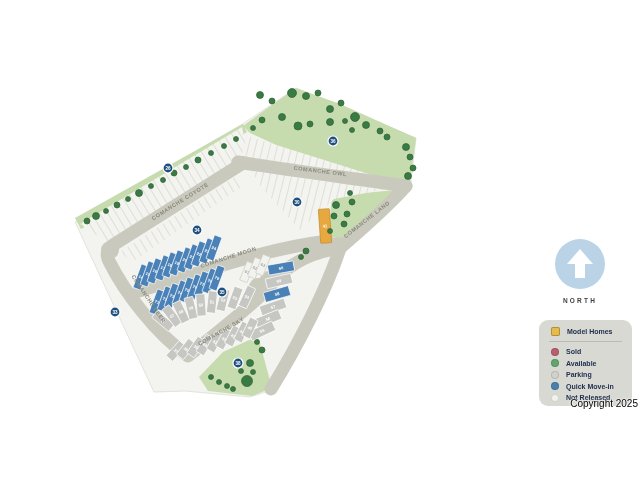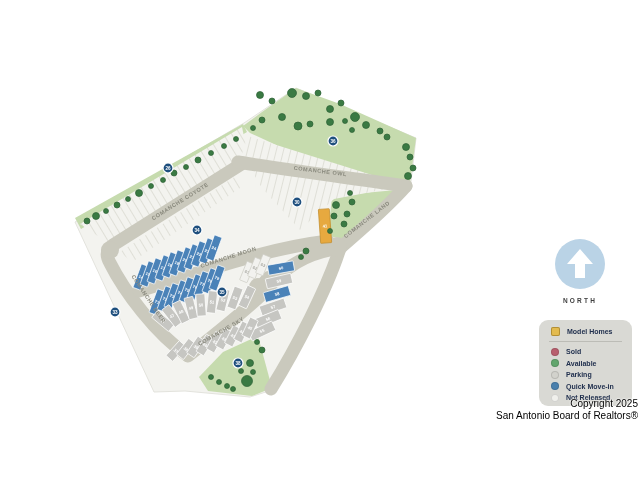--- a/index.html
+++ b/index.html
@@ -394,16 +394,15 @@
         <span class="lg-label">Quick Move-in</span>
       </div>
       <div class="lg-row">
         <span class="lg-swatch" style="background: rgb(240, 240, 236);"></span>
         <span class="lg-label">Not Released</span>
       </div>
     </div>
 
   <div id="copyright">
     <div>Copyright 2025</div>
-    <div>San Antonio Board of Realtors®</div>
   </div>
 
 </div>
 
 </body></html>

